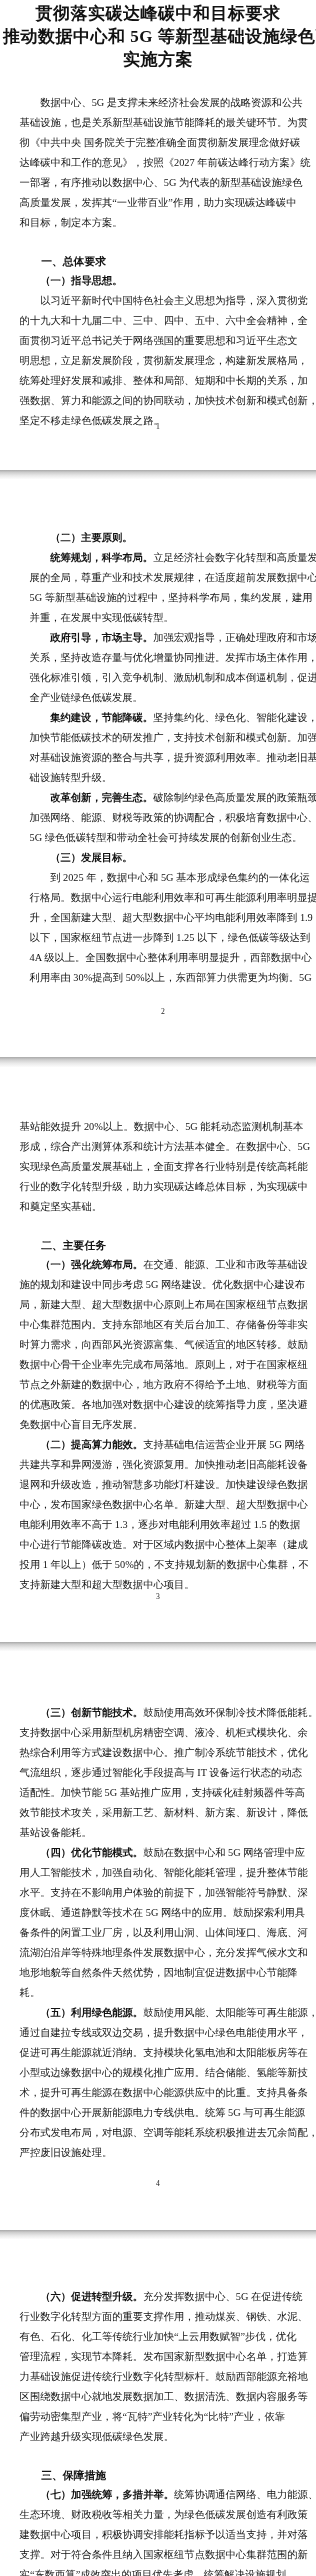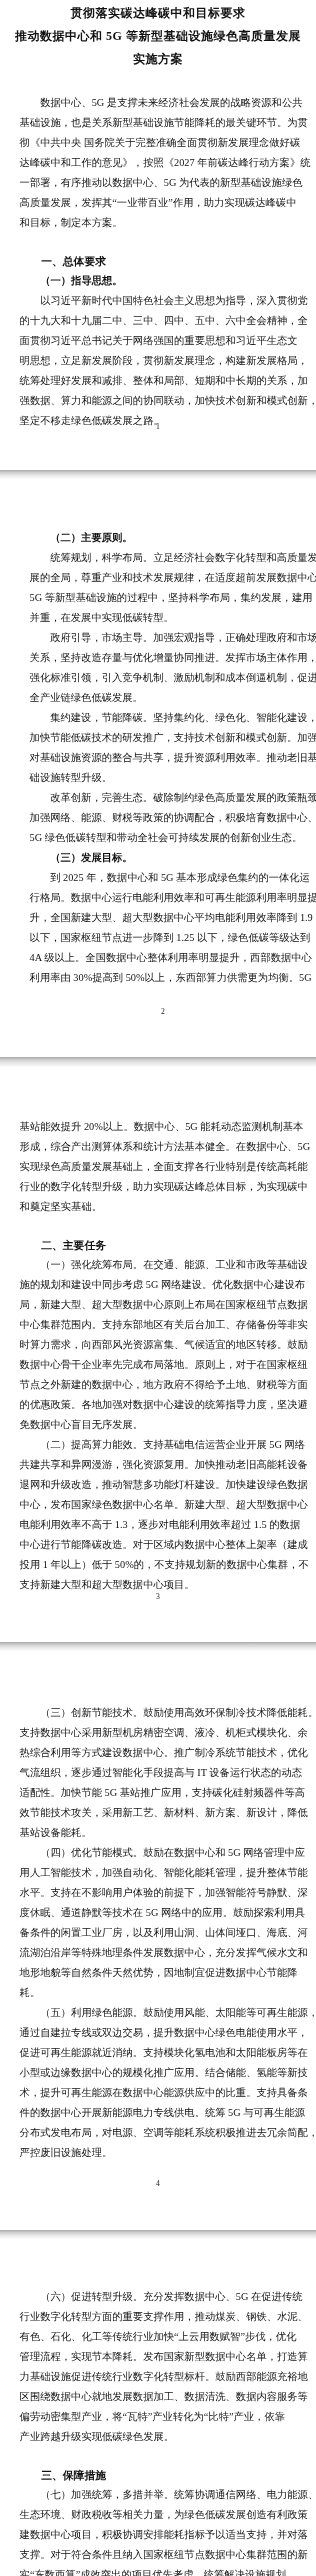--- a/index.html
+++ b/index.html
@@ -1,22 +1,22 @@
 <!DOCTYPE html>
 <html style="font-size:8.2px"><head>
 <meta charset="utf-8">
 <style>
   html,body{margin:0;padding:0;background:#ffffff;}
   .doc{width:316px;position:relative;font-family:"Liberation Serif","DejaVu Serif",serif;color:#121212;background:#fff;}
   .page{position:relative;background:#fff;box-sizing:border-box;padding-left:19.6px;padding-right:13.4px;overflow:hidden;}
   .ln{font-size:10.3px;line-height:20px;white-space:nowrap;}
-  .tl{font-size:12px;line-height:23px;font-weight:700;text-align:center;margin-left:-16.5px;margin-right:-10.3px;letter-spacing:0.5px;}
+  .tl{font-size:17px;line-height:23px;font-weight:700;text-align:center;margin-left:-16.5px;margin-right:-10.3px;letter-spacing:0.5px;}
   .hs{font-family:"Liberation Sans","DejaVu Sans",sans-serif;font-weight:700;font-size:10.8px;margin-top:18px;}
   .hb{font-weight:700;}
-  .ln b{font-weight:400;}
+  .ln b{font-weight:700;}
   .gap{margin-top:21.6px;}
   .pagenum{position:absolute;left:0;right:0;text-align:center;font-size:7.7px;line-height:10.3px;color:#222;}
   .sep{height:9.3px;background:linear-gradient(to bottom,#a9a9a9 0%,#cfcfcf 28%,#e9e9e9 62%,#fcfcfc 100%);}
 </style>
 </head>
 <body>
 
 <div class="doc">
 
   <section class="page" style="height:470px;padding-top:2.1px;">

